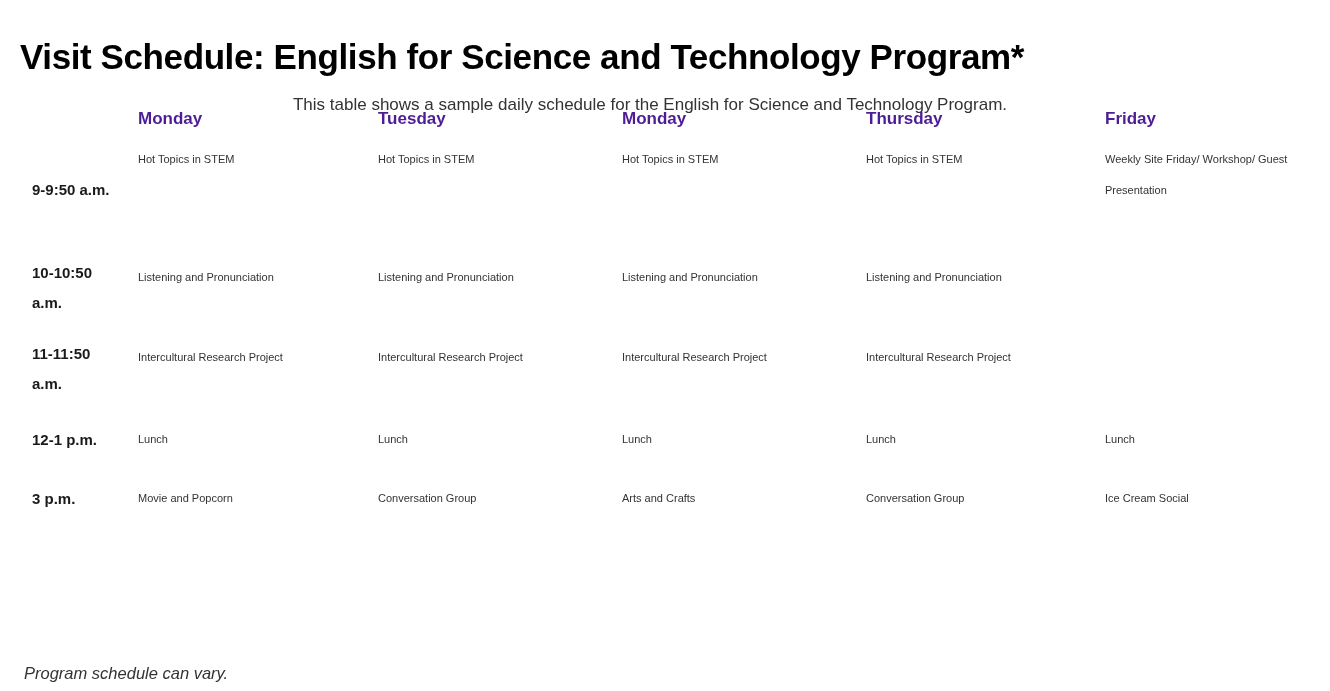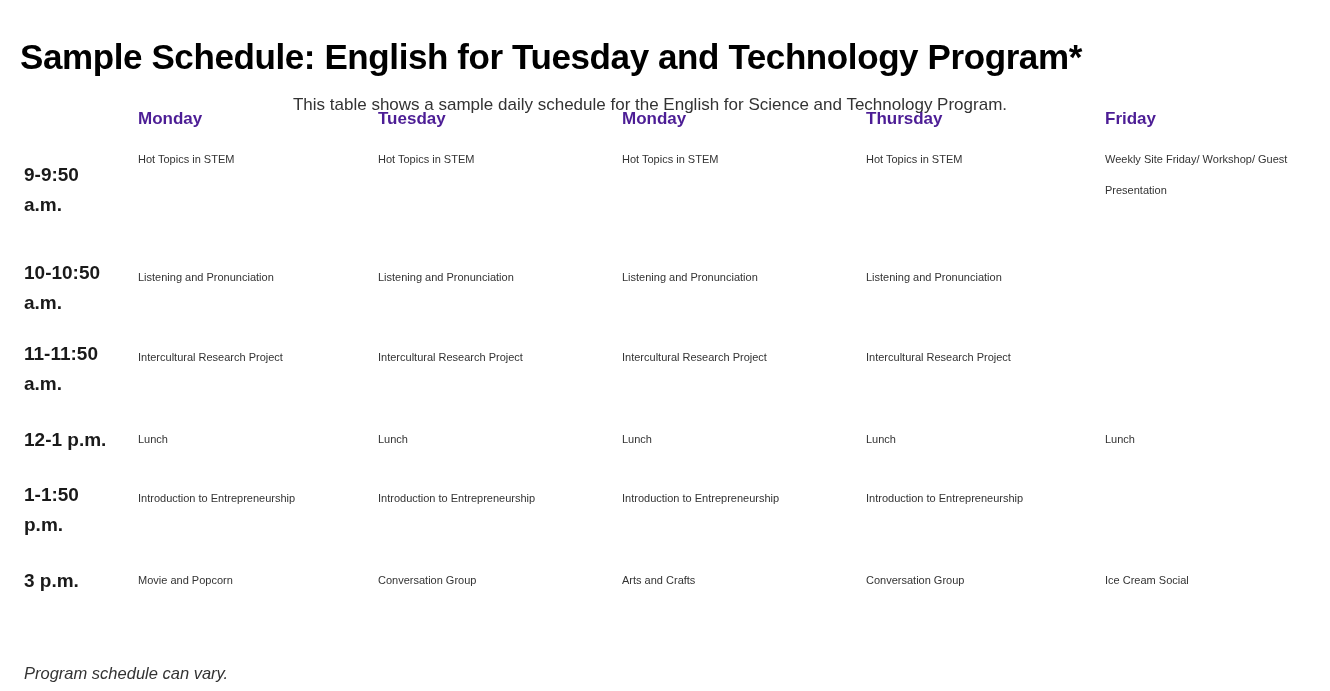--- a/index.html
+++ b/index.html
@@ -88,25 +88,25 @@
 
   
   tbody tr > * {
     border-top: 2px solid #b9d9de;
   }
   tbody tr.row-corner > th.time-cell {
     border-top: 2px solid transparent;
   }
 
   tbody th.time-cell {
-    font-size: 19px;
+    font-size: 15px;
     font-weight: bold;
     color: #1a1a1a;
     vertical-align: middle;
-    padding: 0 8px 0 24px;
+    padding: 0 8px 0 32px;
     line-height: 30px;
     box-sizing: border-box;
   }
 
   tbody td.day-cell {
     font-size: 11px;
     color: #333333;
     line-height: 31px;
     padding: 14px 14px 14px 10px;
     box-sizing: border-box;
@@ -136,21 +136,21 @@
     font-style: italic;
     color: #333333;
     line-height: 22px;
   }
 </style>
 </head>
 <body>
 
 <div class="page">
 
-  <h1 class="title">Sample Schedule: English for Tuesday and Technology Program*</h1>
+  <h1 class="title">Visit Schedule: English for Science and Technology Program*</h1>
 
   <p class="caption">This table shows a sample daily schedule for the English for Science and Technology Program.</p>
 
   <table class="schedule-table">
     <colgroup>
       <col class="c-time">
       <col class="c-mon">
       <col class="c-tue">
       <col class="c-wed">
       <col class="c-thu">
@@ -199,28 +199,20 @@
 
       <tr class="r-3">
         <th class="time-cell">12-1 p.m.</th>
         <td class="day-cell">Lunch</td>
         <td class="day-cell">Lunch</td>
         <td class="day-cell">Lunch</td>
         <td class="day-cell">Lunch</td>
         <td class="day-cell">Lunch</td>
       </tr>
 
-      <tr class="r-4">
-        <th class="time-cell">1-1:50 p.m.</th>
-        <td class="day-cell">Introduction to Entrepreneurship</td>
-        <td class="day-cell">Introduction to Entrepreneurship</td>
-        <td class="day-cell">Introduction to Entrepreneurship</td>
-        <td class="day-cell">Introduction to Entrepreneurship</td>
-        <td class="day-cell"></td>
-      </tr>
 
       <tr class="r-5">
         <th class="time-cell">3 p.m.</th>
         <td class="day-cell">Movie and Popcorn</td>
         <td class="day-cell">Conversation Group</td>
         <td class="day-cell">Arts and Crafts</td>
         <td class="day-cell">Conversation Group</td>
         <td class="day-cell">Ice Cream Social</td>
       </tr>
 

